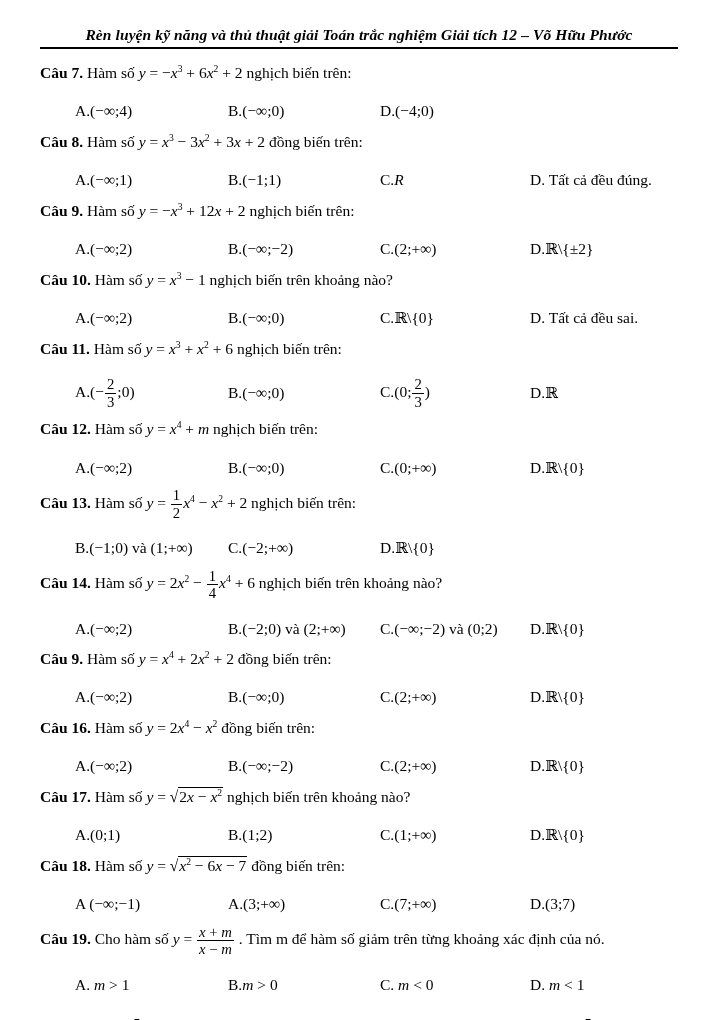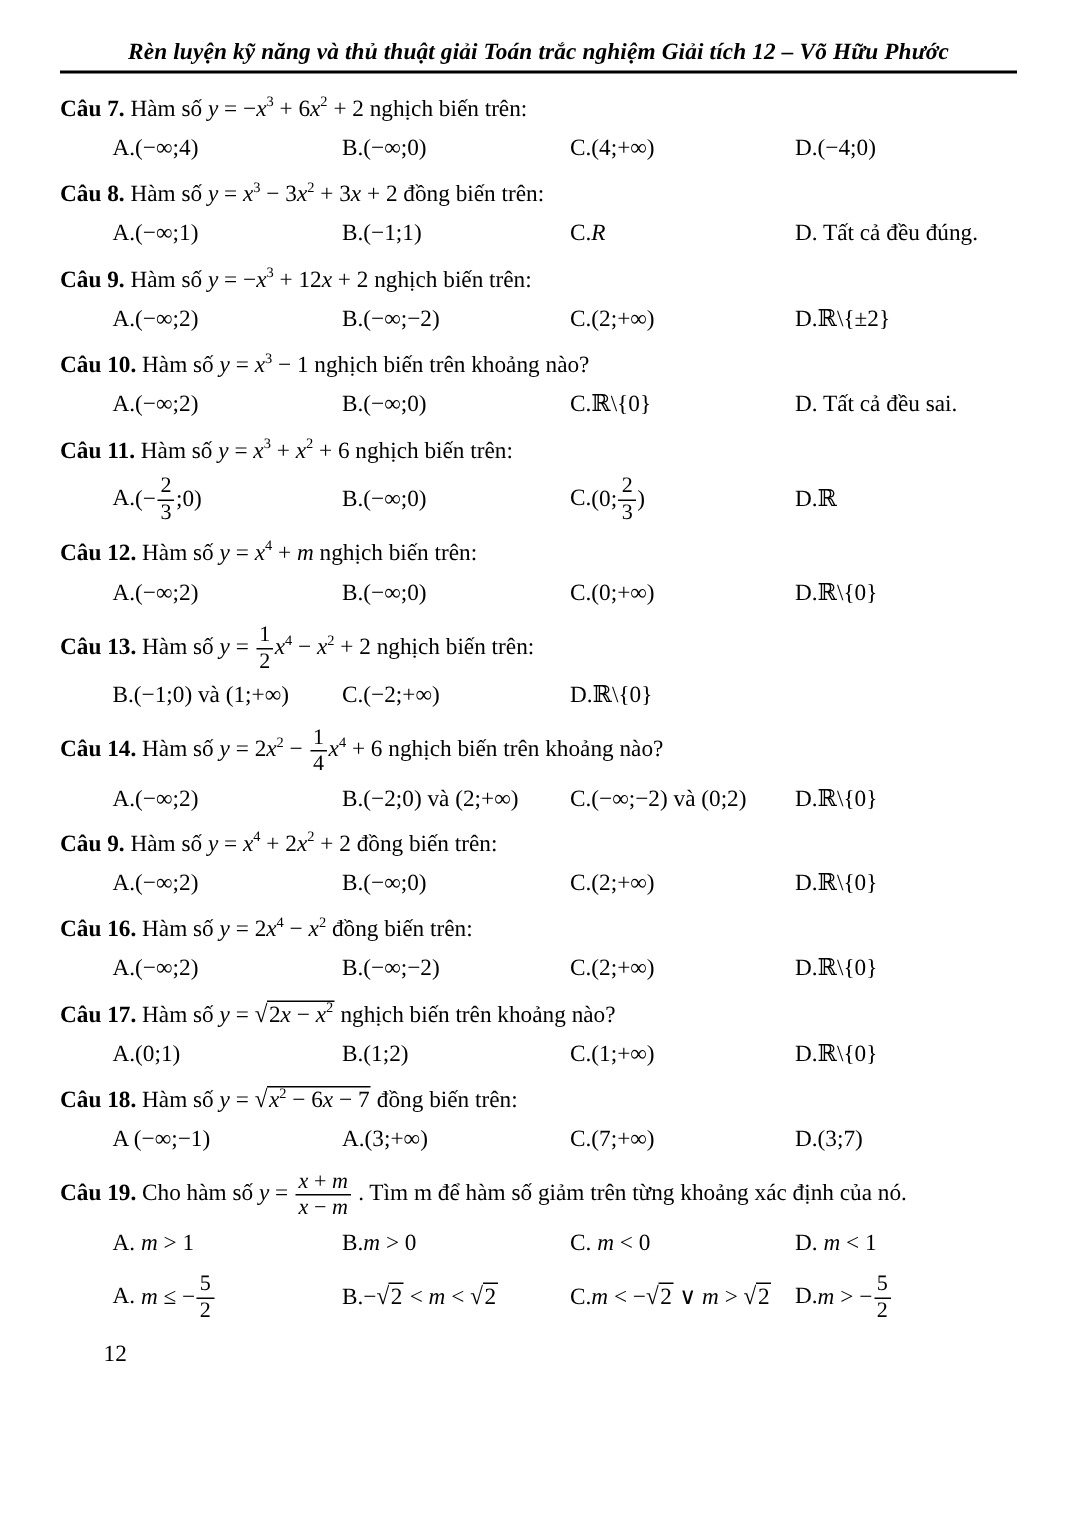--- a/index.html
+++ b/index.html
@@ -11,21 +11,21 @@
   .page{padding:26px 40px 0 40px;box-sizing:border-box;height:100%;display:flex;flex-direction:column;border-radius:31px;}
   .header{
     text-align:center;font-weight:bold;font-style:italic;
     border-bottom:2.5px solid #000;padding-bottom:3px;letter-spacing:.1px;
   }
   .questions{margin-top:13px;flex:0 0 auto;}
   .question{margin-bottom:8px;}
   .stem{margin:0 0 4px 0;line-height:1.45;}
   .qlabel{font-weight:bold;margin-top:18px;}
   .options{display:grid;grid-template-columns:153px 152px 150px 1fr;margin-left:35px;align-items:center;line-height:1.45;}
-  .option{white-space:nowrap;}
+  .option{white-space:nowrap;margin-top:12px;}
   sup{font-size:.62em;line-height:0;}
   .frac{display:inline-block;vertical-align:middle;text-align:center;font-size:.95em;line-height:1.12;padding:0 1px;}
   .frac .num{display:block;border-bottom:1px solid currentColor;padding:0 2px;}
   .frac .den{display:block;padding:0 2px;}
   .sqrt{white-space:nowrap;}
   .sqrt .rsign{display:inline-block;transform:scaleY(1.05);}
   .sqrt .rad{border-top:1px solid currentColor;padding:0 1px;}
   .footer{margin:4px 0 0 29px;flex:0 0 auto;}
 </style>
 </head>
@@ -37,21 +37,20 @@
   </div>
 
   <section class="questions">
   <div class="question">
     <p class="stem"><b class="qlabel">Câu 7.</b> <span class="qstem">Hàm số <i>y</i> = −<i>x</i><sup>3</sup> + 6<i>x</i><sup>2</sup> + 2 nghịch biến trên:</span></p>
     <div class="options">
   <span class="option"><span class="olabel">A.</span><span class="ovalue">(−∞;4)</span></span>
 
   <span class="option"><span class="olabel">B.</span><span class="ovalue">(−∞;0)</span></span>
 
-  <span class="option"><span class="olabel">C.</span><span class="ovalue">(4;+∞)</span></span>
 
   <span class="option"><span class="olabel">D.</span><span class="ovalue">(−4;0)</span></span>
 </div>
   </div>
 
   <div class="question">
     <p class="stem"><b class="qlabel">Câu 8.</b> <span class="qstem">Hàm số <i>y</i> = <i>x</i><sup>3</sup> − 3<i>x</i><sup>2</sup> + 3<i>x</i> + 2 đồng biến trên:</span></p>
     <div class="options">
   <span class="option"><span class="olabel">A.</span><span class="ovalue">(−∞;1)</span></span>
 

